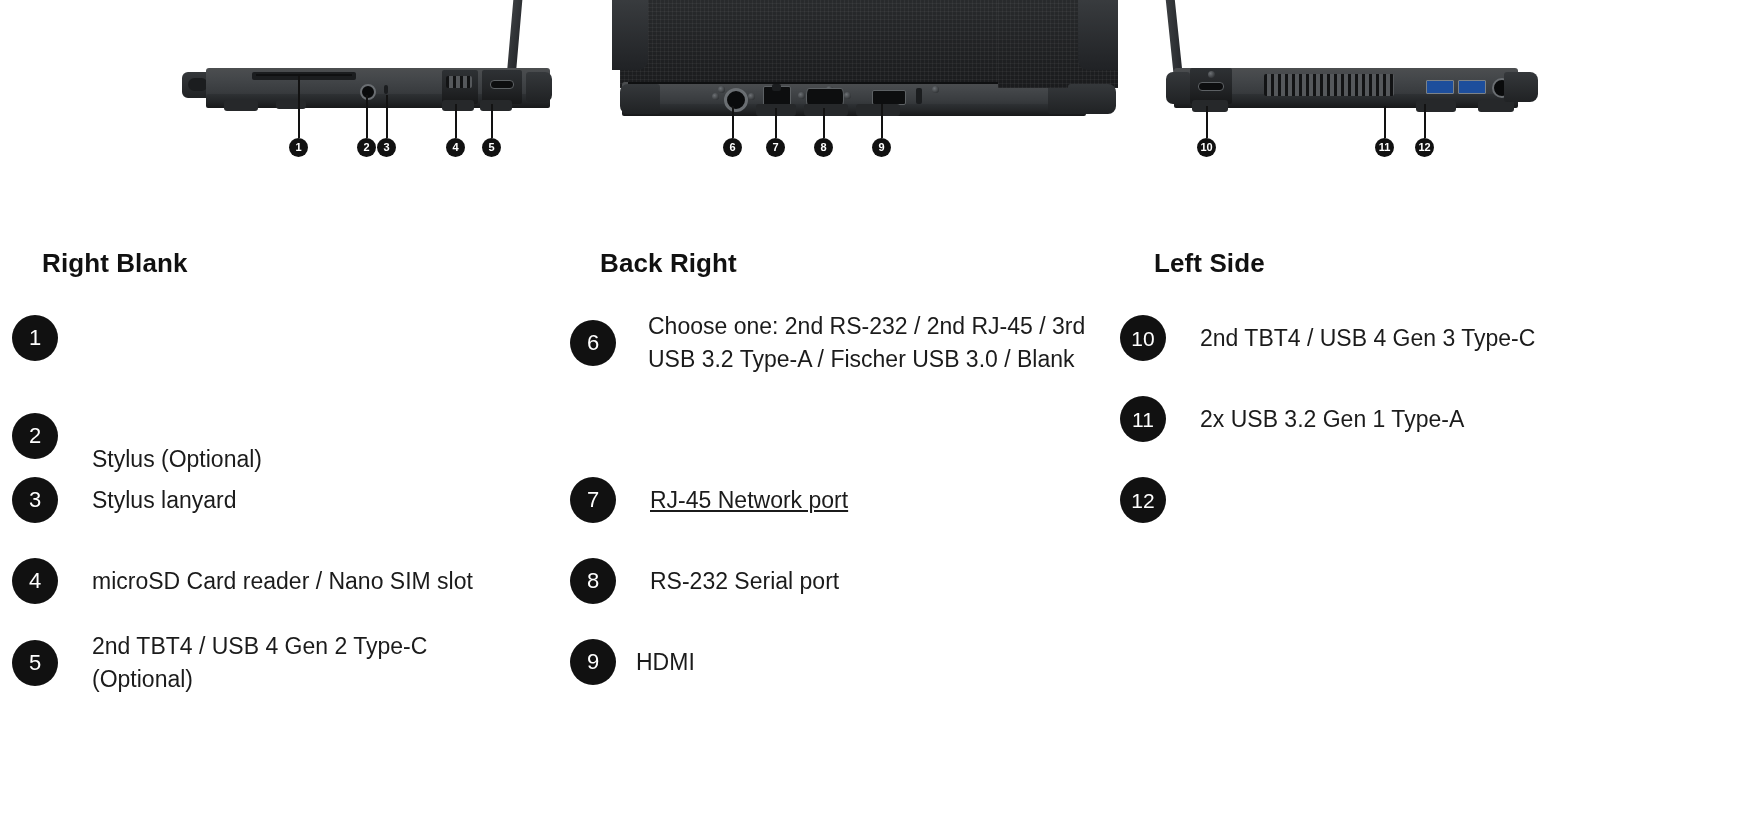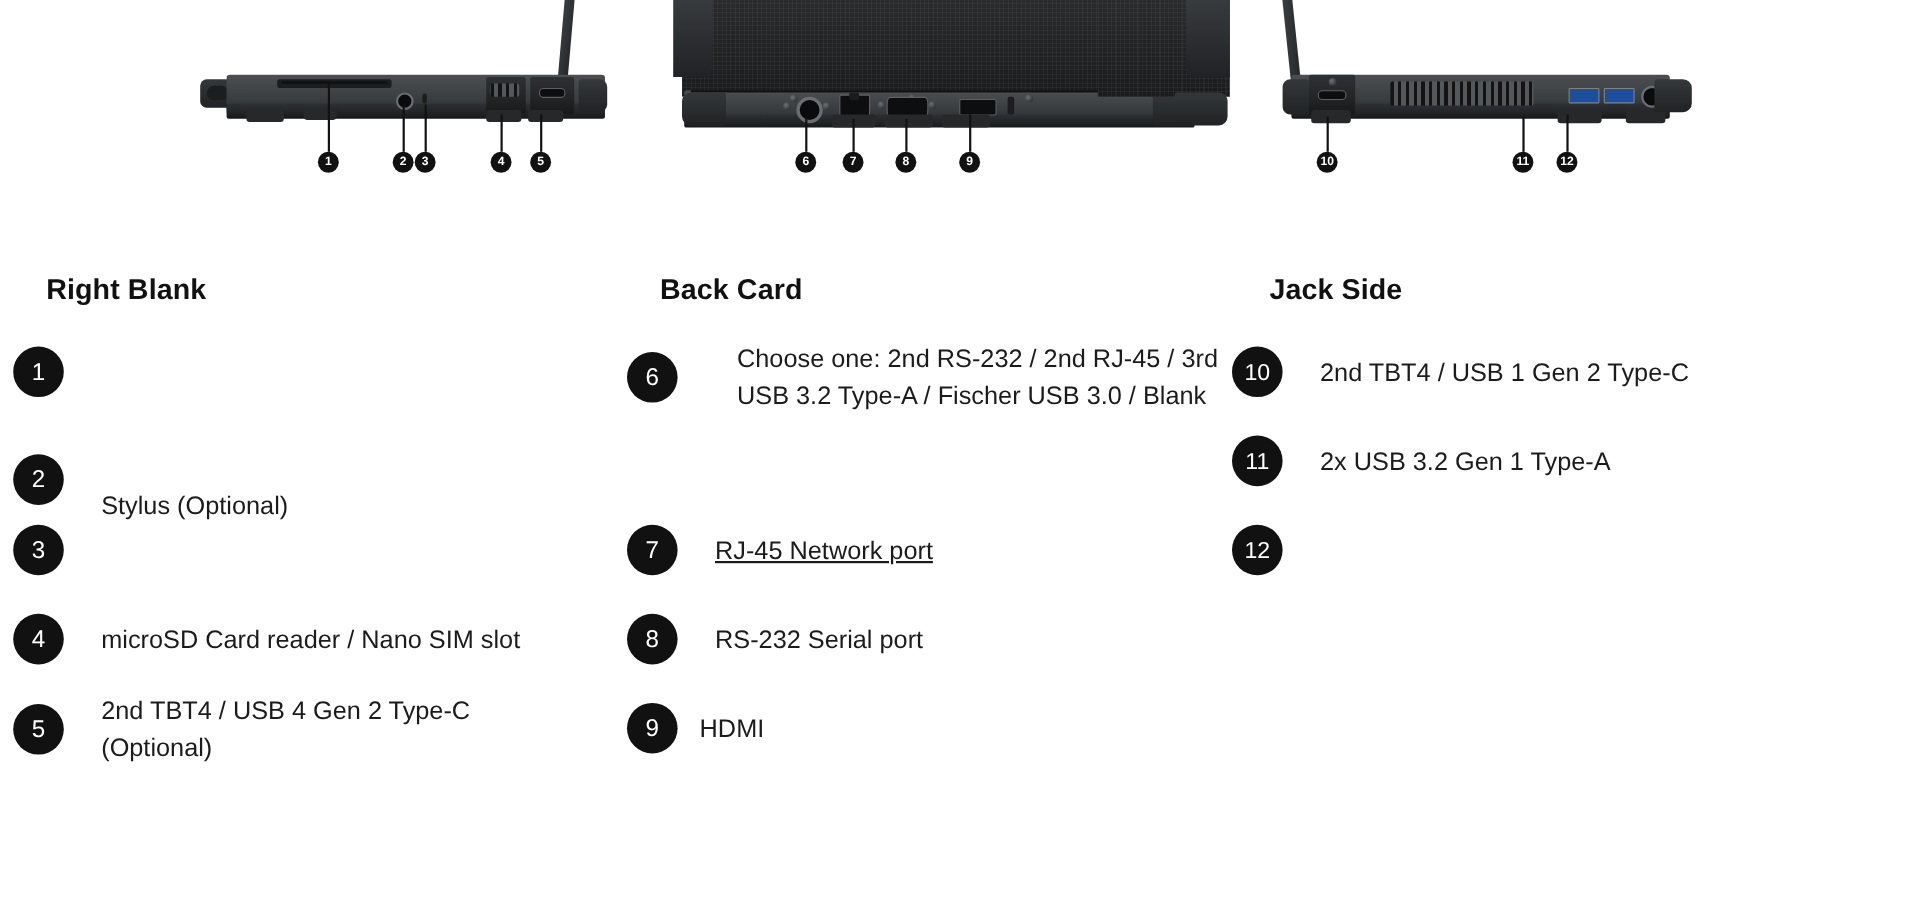--- a/index.html
+++ b/index.html
@@ -316,63 +316,64 @@
       <div class="num">1</div>
     </div>
 
     <div class="item" style="left:12px; top:211px; width:545px;">
       <div class="num">2</div>
       <div class="label" style="margin-left:34px; width:450px;margin-top:47px;">Stylus (Optional)</div>
     </div>
 
     <div class="item" style="left:12px; top:292px; width:545px;">
       <div class="num">3</div>
+      <div class="label" style="margin-left:34px; width:450px;">Stylus lanyard</div>
     </div>
 
     <div class="item" style="left:12px; top:373px; width:545px;">
       <div class="num">4</div>
       <div class="label" style="margin-left:34px; width:470px;">microSD Card reader / Nano SIM slot</div>
     </div>
 
     <div class="item" style="left:12px; top:445px; width:545px;">
       <div class="num">5</div>
       <div class="label" style="margin-left:34px; width:400px;">2nd TBT4 / USB 4 Gen 2 Type-C (Optional)</div>
     </div>
   </div>
 
   <div class="col" style="left:560px; width:560px;">
-    <div class="col-heading" style="position:absolute; left:40px; top:63px;">Back Card</div>
+    <div class="col-heading" style="position:absolute; left:40px; top:63px;">Back Right</div>
 
     <div class="item" style="left:10px; top:125px; width:555px;">
       <div class="num">6</div>
-      <div class="label" style="margin-left:54px; width:470px;">Choose one: 2nd RS-232 / 2nd RJ-45 / 3rd USB 3.2 Type-A / Fischer USB 3.0 / Blank</div>
+      <div class="label" style="margin-left:32px; width:470px;">Choose one: 2nd RS-232 / 2nd RJ-45 / 3rd USB 3.2 Type-A / Fischer USB 3.0 / Blank</div>
     </div>
 
     <div class="item" style="left:10px; top:292px; width:555px;">
       <div class="num">7</div>
       <div class="label" style="margin-left:34px; width:470px;text-decoration:underline;">RJ-45 Network port</div>
     </div>
 
     <div class="item" style="left:10px; top:373px; width:555px;">
       <div class="num">8</div>
       <div class="label" style="margin-left:34px; width:470px;">RS-232 Serial port</div>
     </div>
 
     <div class="item" style="left:10px; top:454px; width:555px;">
       <div class="num">9</div>
       <div class="label" style="margin-left:20px; width:470px;">HDMI</div>
     </div>
   </div>
 
   <div class="col" style="left:1118px; width:623px;">
-    <div class="col-heading" style="position:absolute; left:36px; top:63px;">Jack Side</div>
+    <div class="col-heading" style="position:absolute; left:36px; top:63px;">Left Side</div>
 
     <div class="item" style="left:2px; top:130px; width:620px;">
       <div class="num two-digit">10</div>
-      <div class="label" style="margin-left:34px; width:620px; white-space:nowrap; overflow:hidden;">2nd TBT4 / USB 1 Gen 2 Type-C</div>
+      <div class="label" style="margin-left:34px; width:620px; white-space:nowrap; overflow:hidden;">2nd TBT4 / USB 4 Gen 3 Type-C</div>
     </div>
 
     <div class="item" style="left:2px; top:211px; width:620px;">
       <div class="num two-digit">11</div>
       <div class="label" style="margin-left:34px; width:560px; white-space:nowrap;">2x USB 3.2 Gen 1 Type-A</div>
     </div>
 
     <div class="item" style="left:2px; top:292px; width:620px;">
       <div class="num two-digit">12</div>
     </div>

